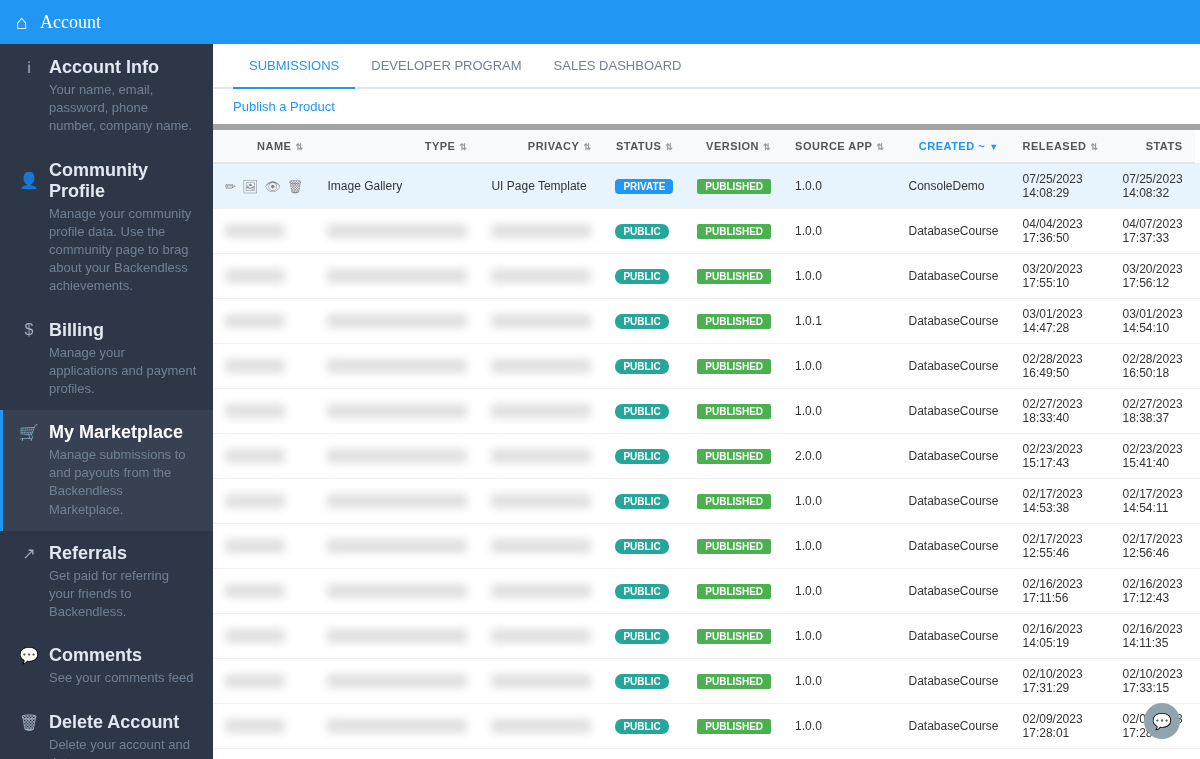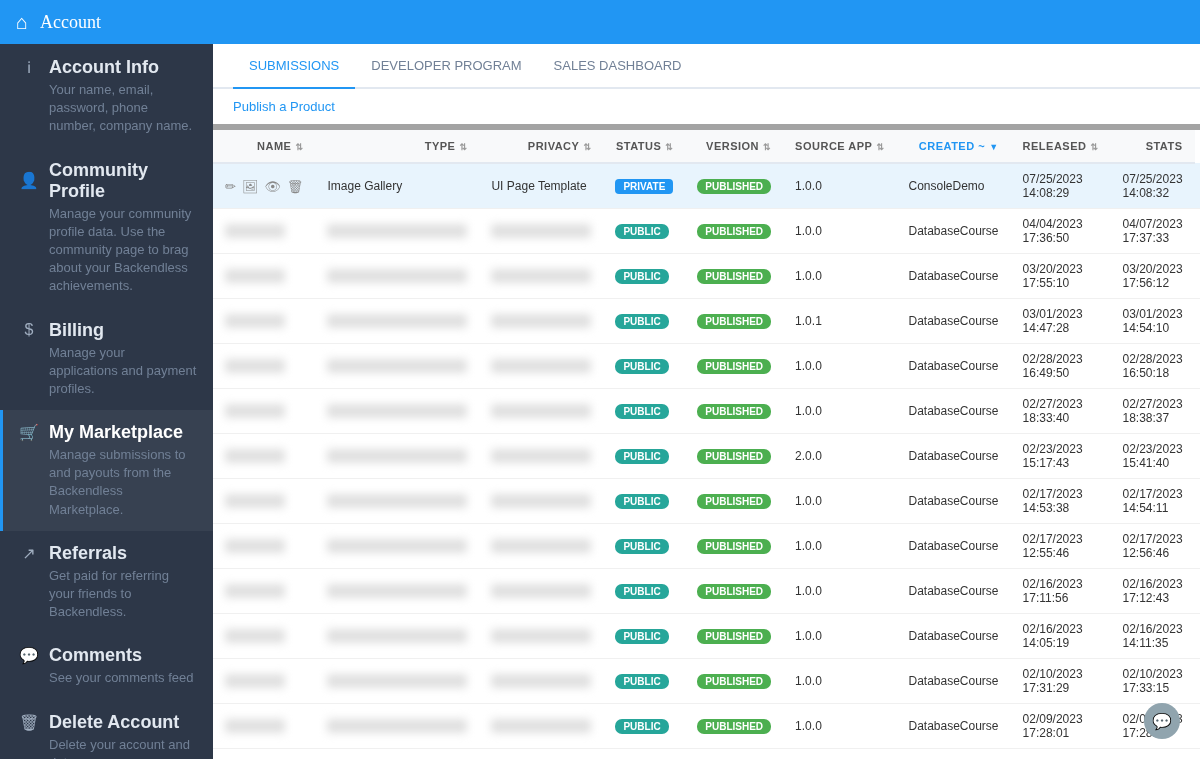--- a/index.html
+++ b/index.html
@@ -43,21 +43,21 @@
     thead tr { background: #f8f9fa; }
     th { padding: 10px 12px; text-align: right; font-weight: 600; color: #555; font-size: 11px; text-transform: uppercase; letter-spacing: 0.5px; border-bottom: 2px solid #e2e8f0; white-space: nowrap; cursor: pointer; user-select: none; }
     th .sort-icon { margin-left: 4px; color: #999; font-size: 9px; }
     th.sorted { color: #2196f3; }
     th.sorted .sort-icon { color: #2196f3; }
     td { padding: 8px 12px; border-bottom: 1px solid #f0f0f0; color: #333; vertical-align: middle; }
     tr.highlight td { background: #e8f4fd; }
 
     .badge-private { background: #2196f3; color: white; padding: 2px 8px; border-radius: 4px; font-size: 10px; font-weight: 600; }
     .badge-public { background: #26a69a; color: white; padding: 2px 8px; border-radius: 7px; font-size: 10px; font-weight: 600; }
-    .badge-published { background: #4caf50; color: white; padding: 2px 8px; border-radius: 7px; font-size: 10px; font-weight: 600; }
+    .badge-published { background: #4caf50; color: white; padding: 2px 8px; border-radius: 2px; font-size: 10px; font-weight: 600; }
 
     .action-icons { display: flex; gap: 6px; align-items: center; }
     .action-icon { color: #888; cursor: pointer; font-size: 13px; }
 
     .blurred { filter: blur(4px); background: #e0e0e0; color: transparent; border-radius: 2px; display: inline-block; height: 14px; }
     .blurred-sm { width: 60px; }
     .blurred-md { width: 100px; }
     .blurred-lg { width: 140px; }
 
     

